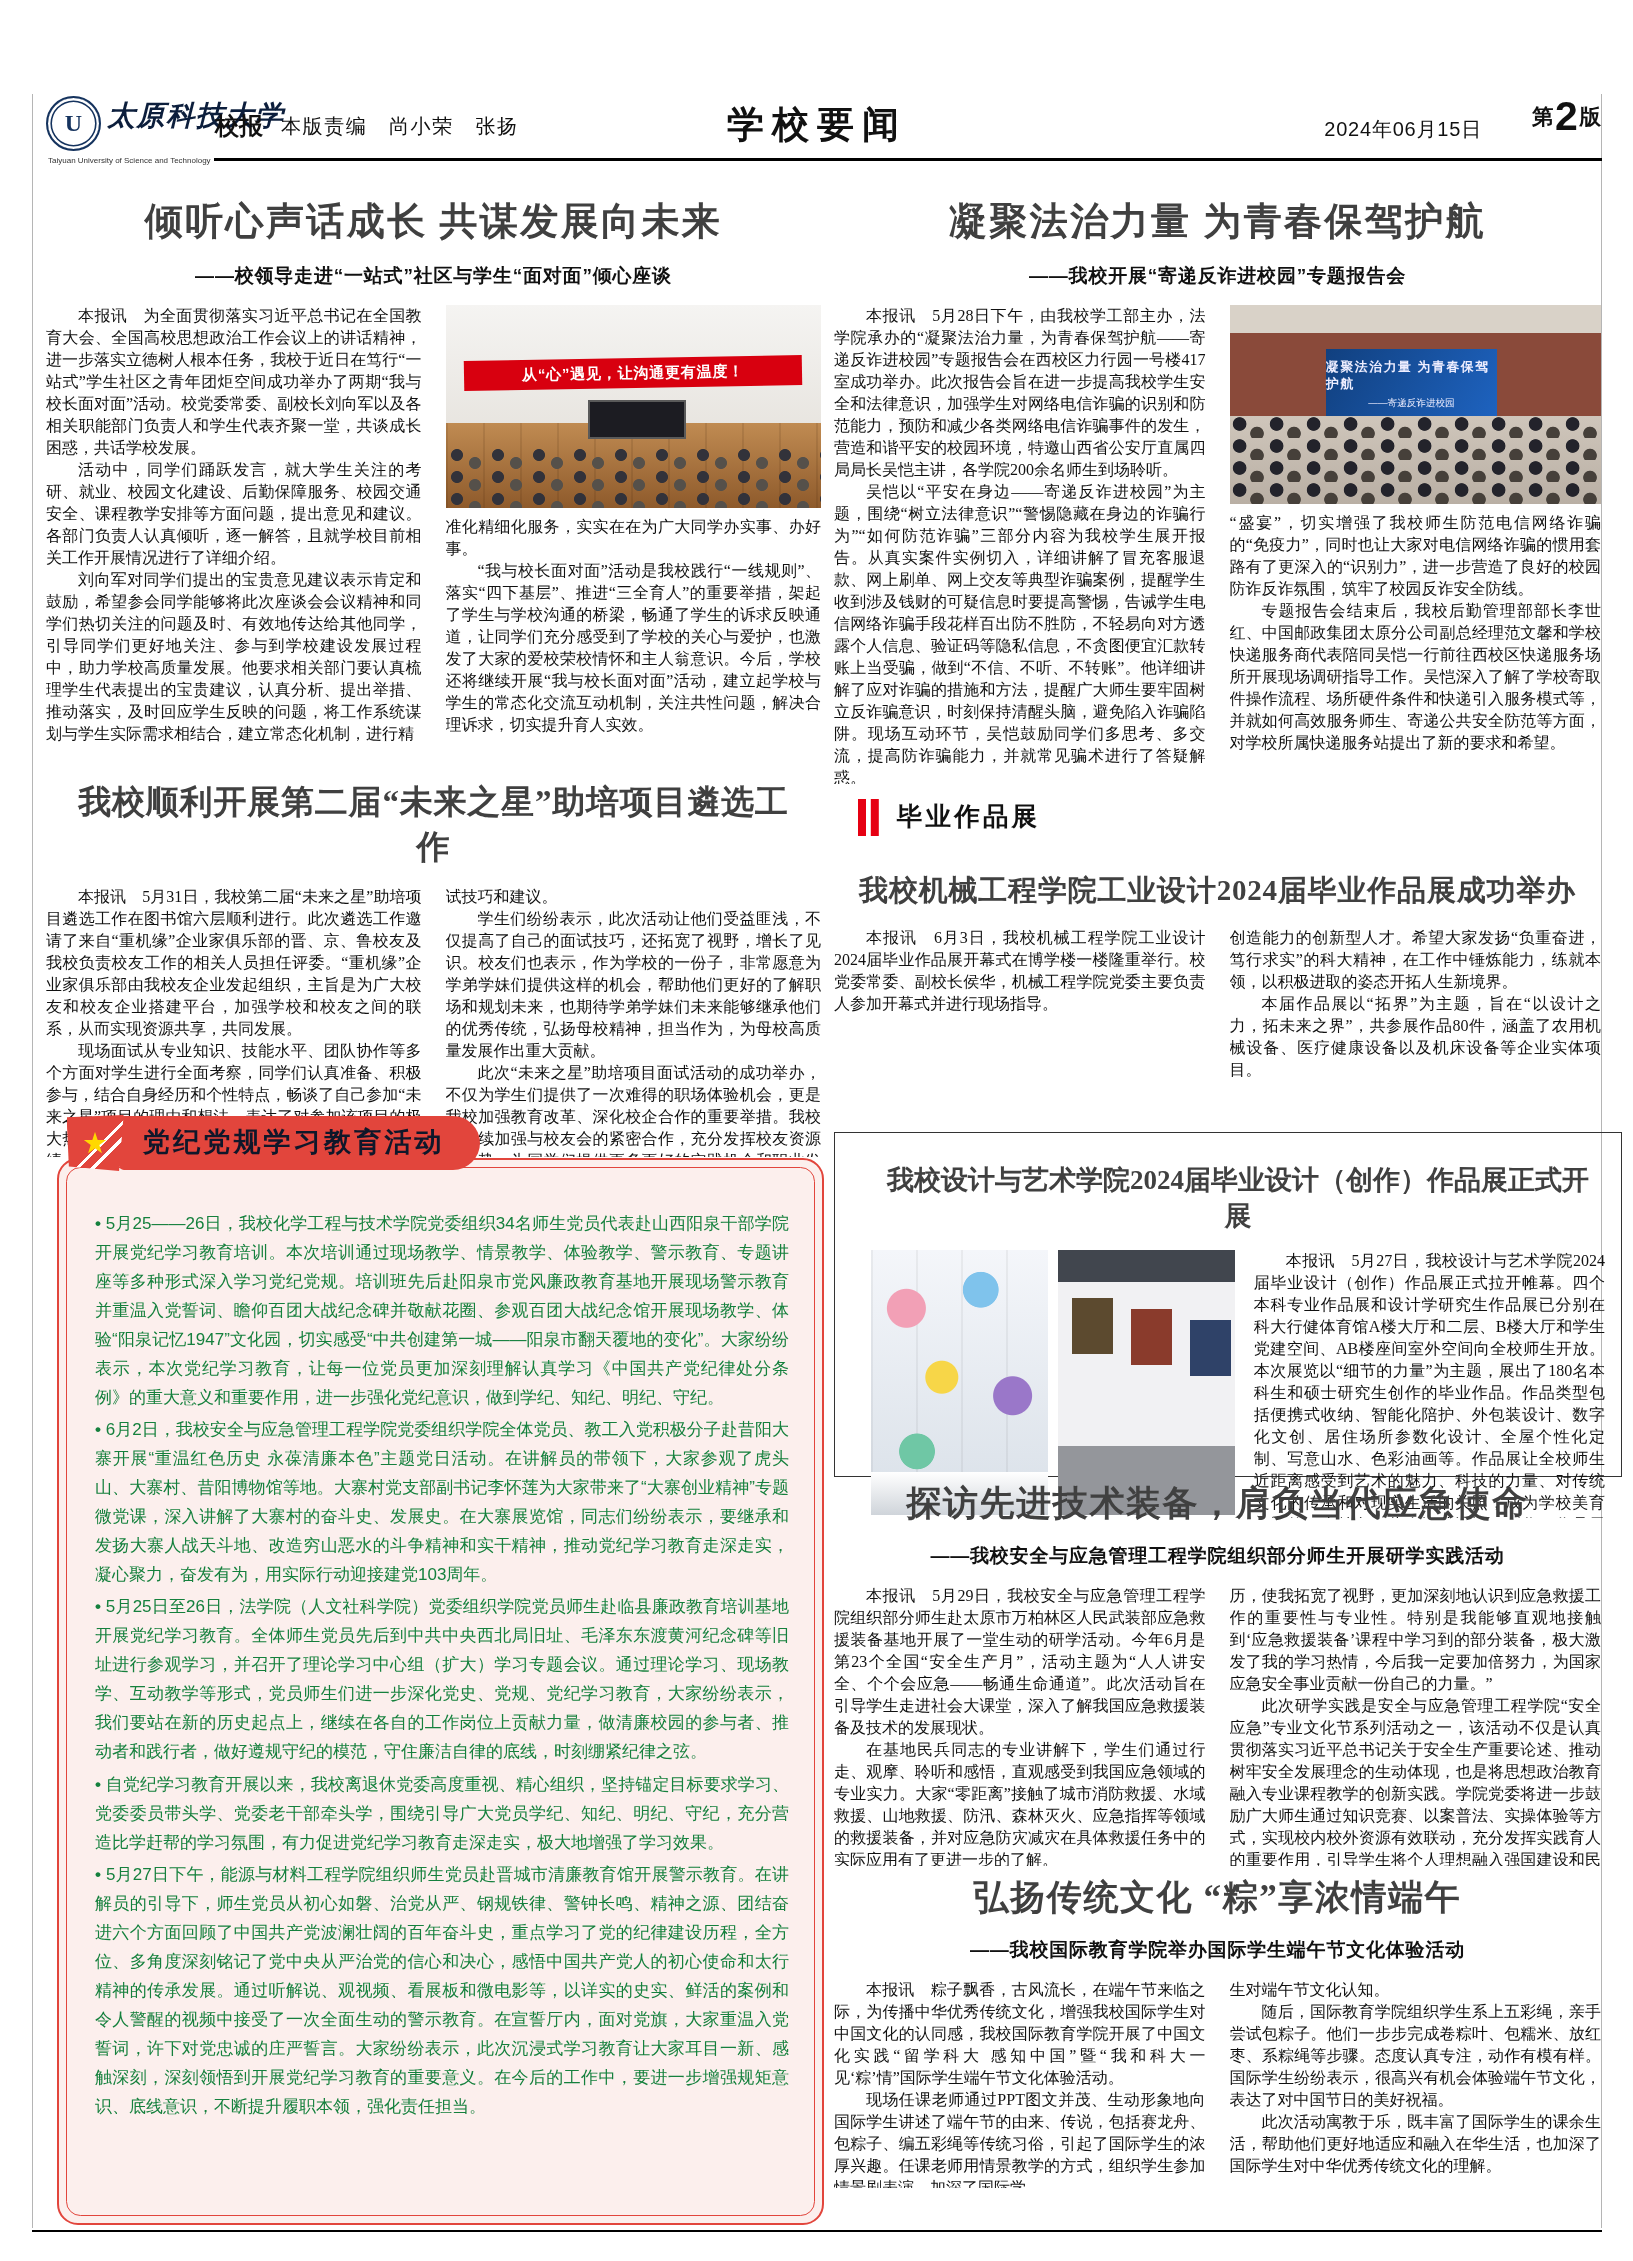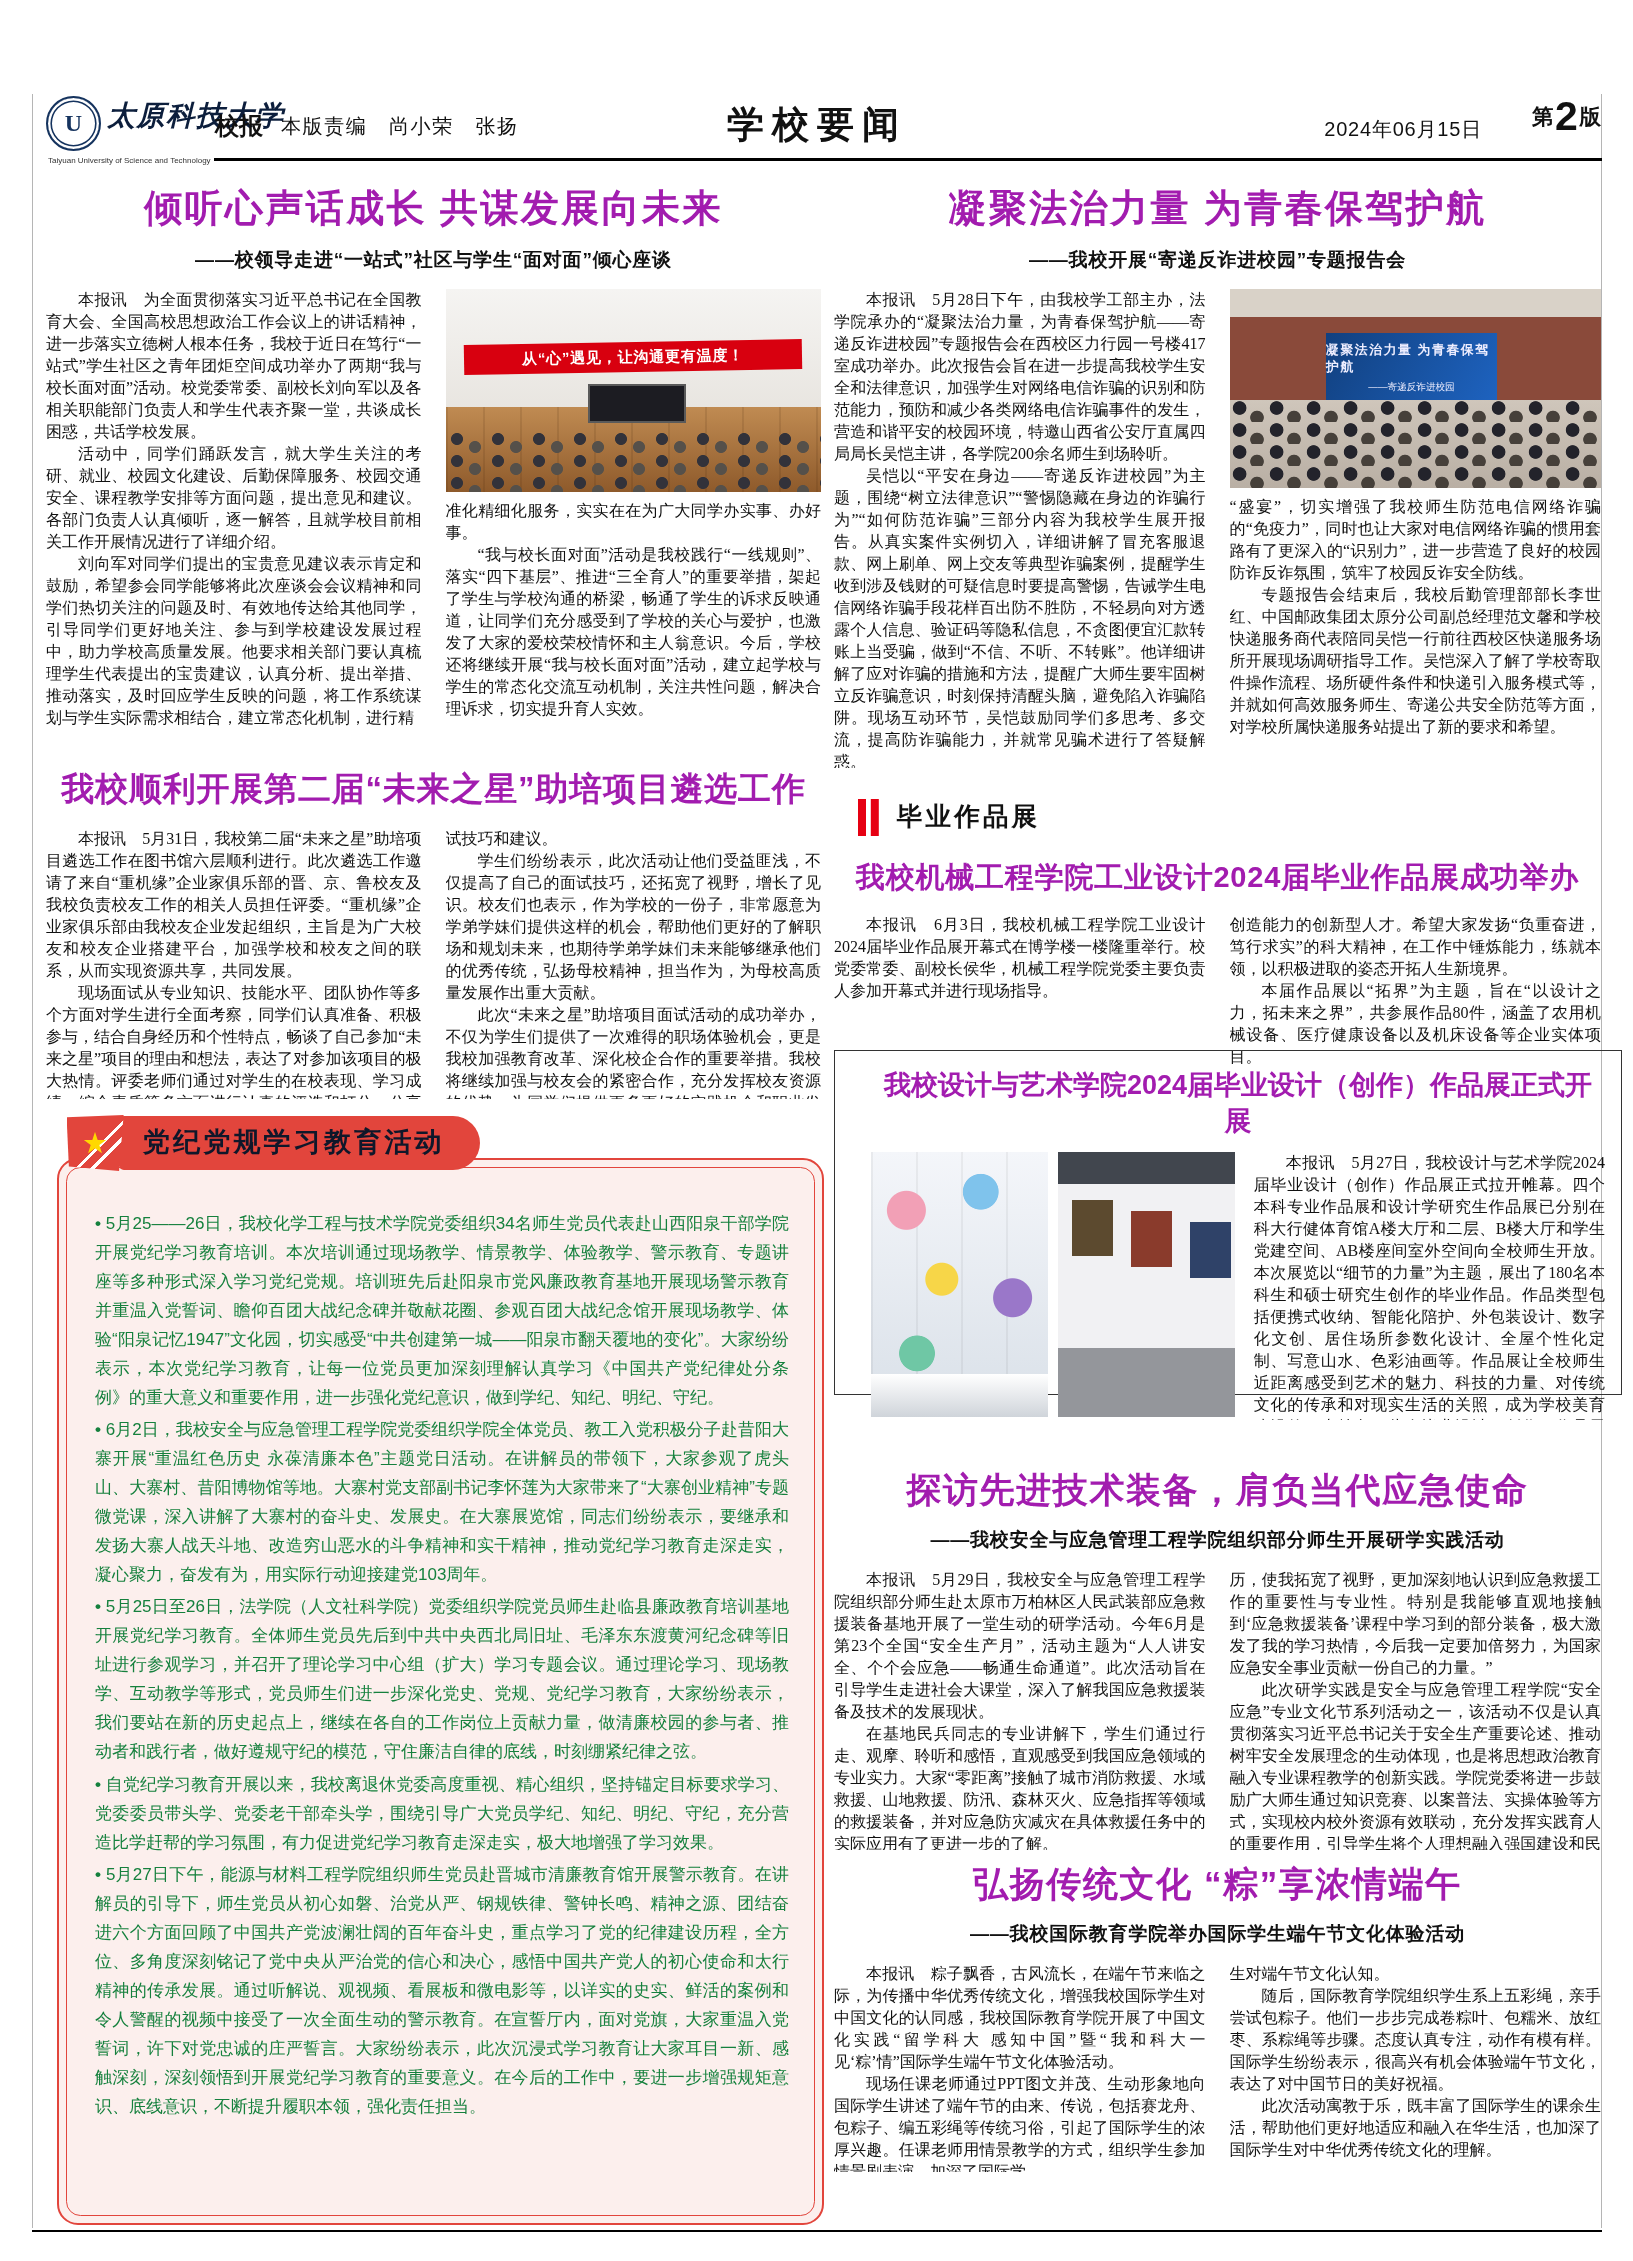--- a/index.html
+++ b/index.html
@@ -21,21 +21,21 @@
   .m-editors{position:absolute;left:281px;top:113px;font:400 20px "Liberation Sans",sans-serif;letter-spacing:1.6px;}
   .m-section{position:absolute;left:50%;top:100px;transform:translateX(-50%);
              font:900 37px "Liberation Sans",sans-serif;letter-spacing:8px;}
   .m-date{position:absolute;right:152px;top:116px;font:400 20px "Liberation Sans",sans-serif;letter-spacing:0.8px;}
   .m-edition{position:absolute;right:33px;top:96px;font:700 21.5px "Liberation Sans",sans-serif;display:flex;align-items:center;}
   .m-edition .big{font-size:41px;line-height:41px;margin:0 1.6px;}
   .m-rule{position:absolute;left:214px;top:158px;width:1388px;height:3.2px;background:#000;}
 
   
   .article{position:absolute;}
-  .art-title{margin:3px;font-family:Liberation Sans, sans-serif;font-weight:900;text-align:center;color:#a21caf;}
+  .art-title{margin:16px;font-family:Liberation Serif, serif;font-weight:900;text-align:center;color:#404040;}
   .t48{font-size:38px;letter-spacing:2.4px;}
   .t42{font-size:33px;letter-spacing:0.8px;}
   .t44{font-size:35px;letter-spacing:1.6px;}
   .t36{font-size:29px;letter-spacing:0.8px;}
   .t34{font-size:27px;letter-spacing:0px;}
   .sub{margin:12.8px 0 0;font-family:"Liberation Sans",sans-serif;font-weight:700;font-size:19px;
        text-align:center;letter-spacing:0.8px;}
   .body2{display:flex;gap:24px;margin-top:16px;overflow:hidden;}
   .colm{flex:1;min-width:0;overflow:hidden;}
   .para{margin:0;text-indent:2em;text-align:justify;font-size:16px;line-height:22px;}
@@ -202,21 +202,21 @@
       <div class="colm">
           <p class="para">本报讯　6月3日，我校机械工程学院工业设计2024届毕业作品展开幕式在博学楼一楼隆重举行。校党委常委、副校长侯华，机械工程学院党委主要负责人参加开幕式并进行现场指导。</p>
         </div>
       <div class="colm">
           <p class="para cont">创造能力的创新型人才。希望大家发扬“负重奋进，笃行求实”的科大精神，在工作中锤炼能力，练就本领，以积极进取的姿态开拓人生新境界。</p>
           <p class="para">本届作品展以“拓界”为主题，旨在“以设计之力，拓未来之界”，共参展作品80件，涵盖了农用机械设备、医疗健康设备以及机床设备等企业实体项目。</p>
         </div>
     </div>
   </section>
 
-  <section class="article boxed" style="left:834px;top:1050px;width:734px;height:322px;padding-left:36px;">
+  <section class="article boxed" style="left:834px;top:1132px;width:734px;height:322px;padding-left:36px;">
     <h1 class="art-title t34">我校设计与艺术学院2024届毕业设计（创作）作品展正式开展</h1>
     <div class="boxrow">
       <div class="photo ph-expo1"></div>
       <div class="photo ph-expo2">
         <div class="art"></div>
       </div>
       <div class="colm">
           <p class="para">本报讯　5月27日，我校设计与艺术学院2024届毕业设计（创作）作品展正式拉开帷幕。四个本科专业作品展和设计学研究生作品展已分别在科大行健体育馆A楼大厅和二层、B楼大厅和学生党建空间、AB楼座间室外空间向全校师生开放。本次展览以“细节的力量”为主题，展出了180名本科生和硕士研究生创作的毕业作品。作品类型包括便携式收纳、智能化陪护、外包装设计、数字化文创、居住场所参数化设计、全屋个性化定制、写意山水、色彩油画等。作品展让全校师生近距离感受到艺术的魅力、科技的力量、对传统文化的传承和对现实生活的关照，成为学校美育建设的一大特色。此次毕业设计（创作）作品展将持续至6月10日。</p>
         </div>
     </div>

